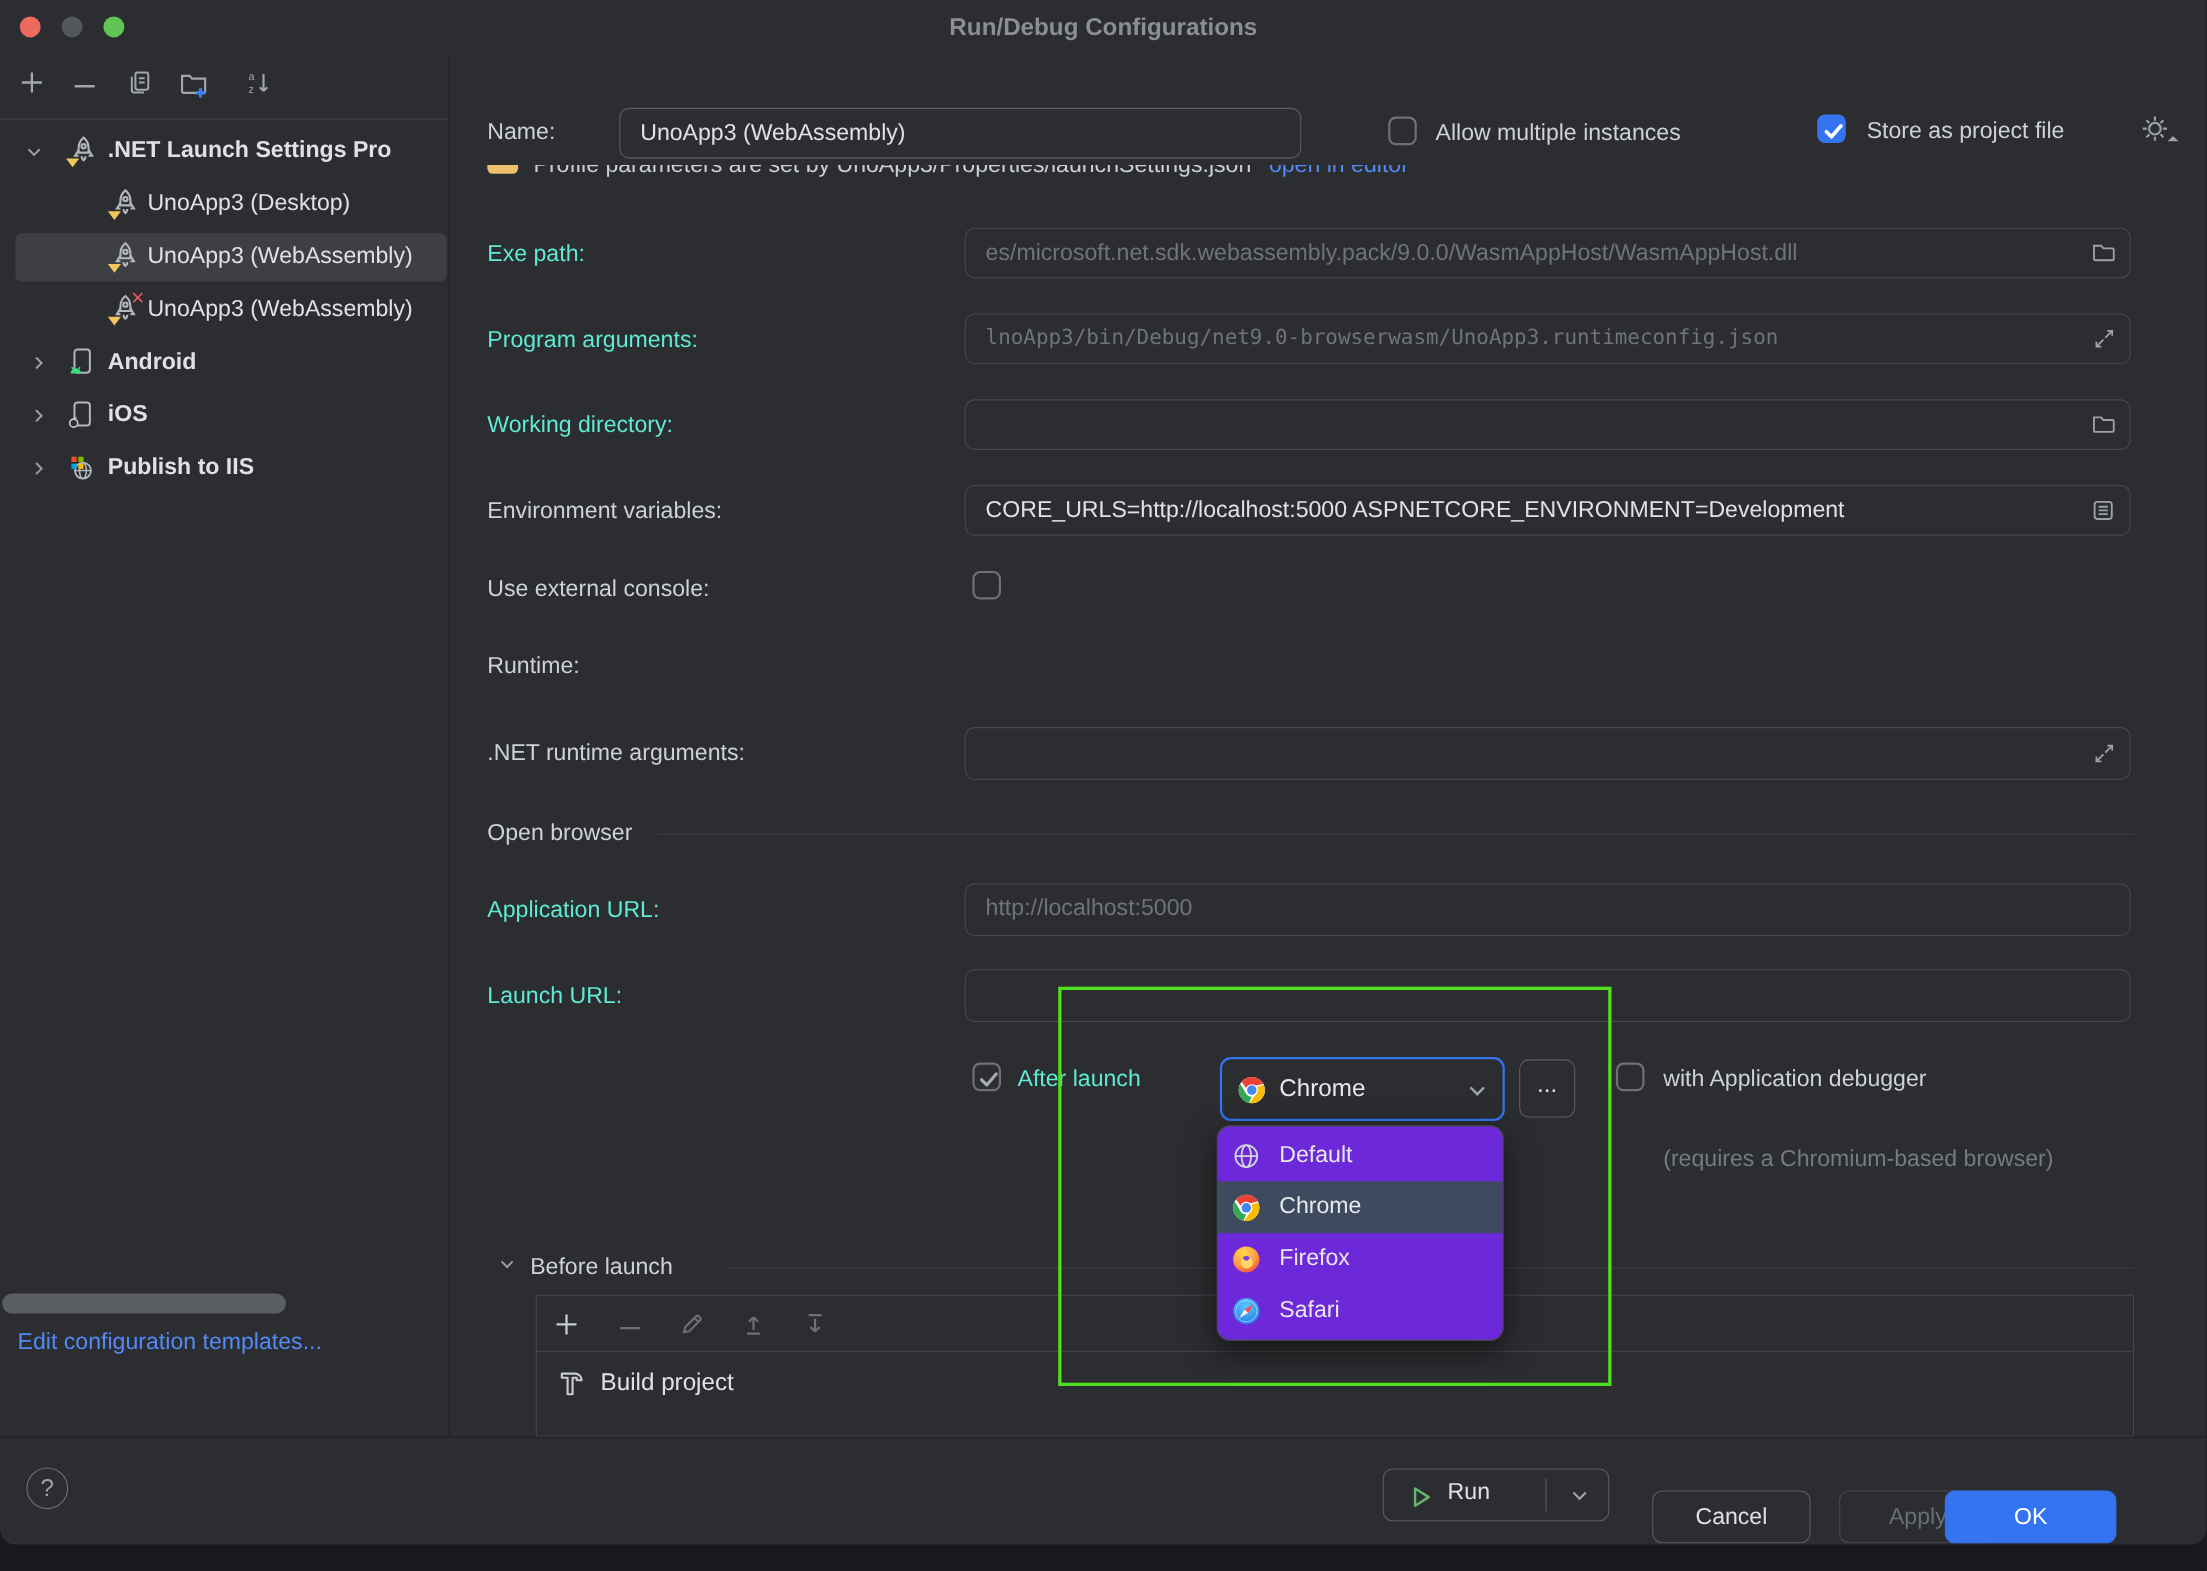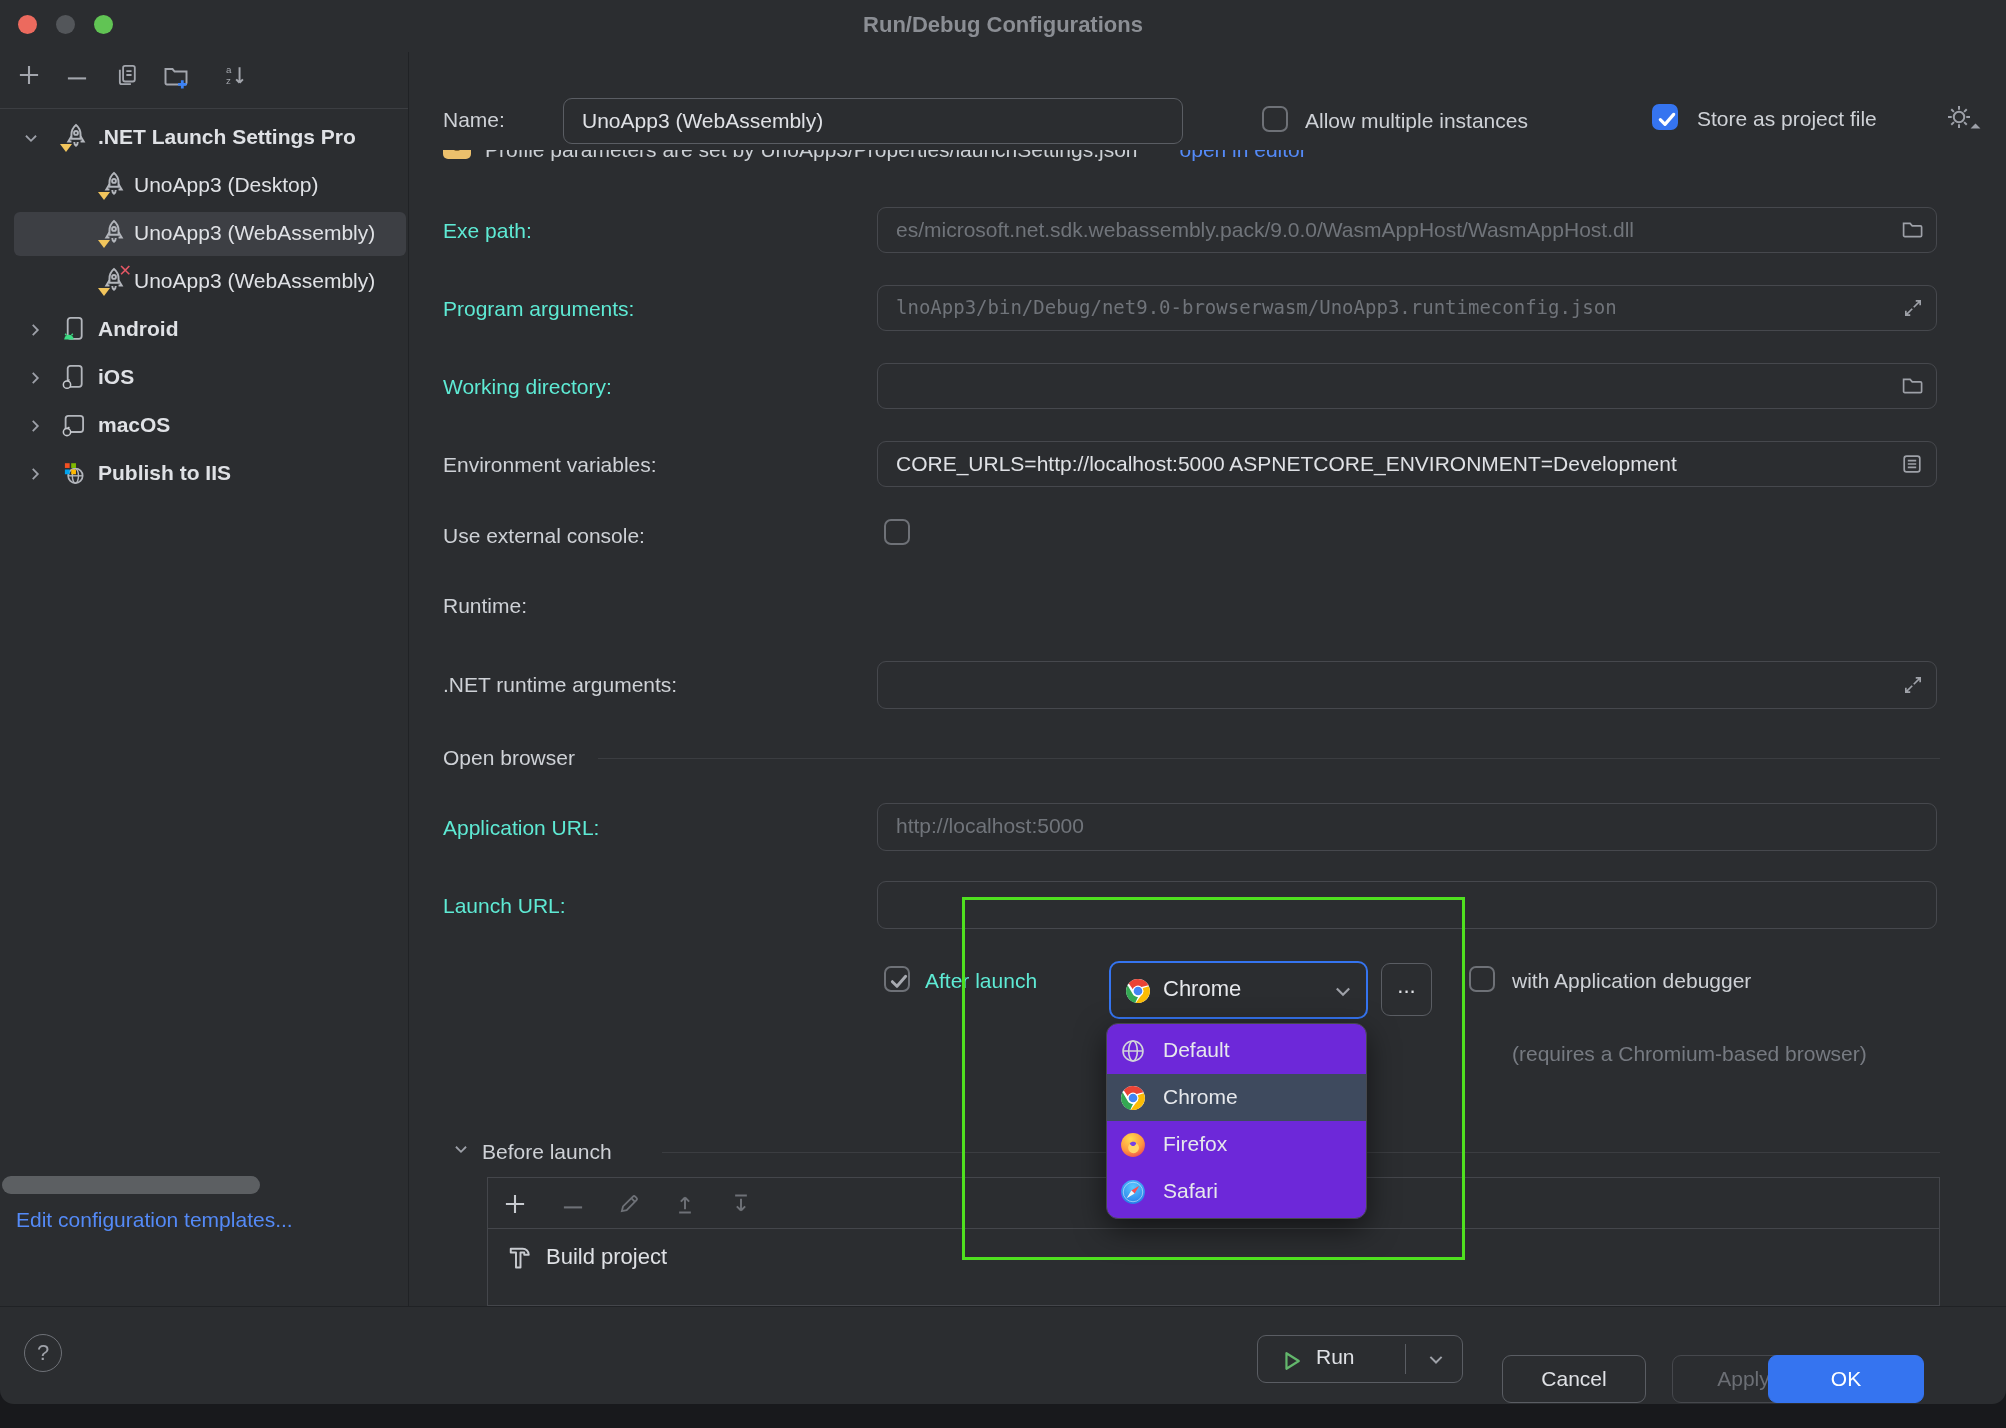--- a/index.html
+++ b/index.html
@@ -85,21 +85,21 @@
   .run-btn .play{position:absolute;left:20px;top:12px;}
   .run-btn .rlabel{position:absolute;left:58px;top:9px;font-size:21px;color:#dfe1e5;}
   .run-btn .rsep{position:absolute;right:56px;top:8px;bottom:8px;width:1px;background:#5a5d63;}
   .run-btn .rchev{position:absolute;right:16px;top:14px;color:#9ea1a8;}
   
   .warn-clip{position:absolute;left:430px;top:150px;right:20px;height:34px;overflow:hidden;}
   .warn-row{position:absolute;left:13px;top:-12px;white-space:nowrap;font-size:21px;color:#ccd0d5;}
   .warn-icon{display:inline-block;vertical-align:-2px;width:28px;height:19px;background:#ecc06c;
     border-radius:5px;margin-right:14px;position:relative;}
   .warn-icon::after{content:"";position:absolute;left:11px;top:5px;width:6px;height:6px;border-radius:2px;background:#8a6a2f;}
-  .warn-link{color:#548af7;margin-left:42px;}
+  .warn-link{color:#548af7;margin-left:16px;}
   .gear-tri{position:absolute;right:-5px;bottom:0;width:0;height:0;border-left:7px solid transparent;border-top:7px solid #9da0a8;transform:rotate(-45deg);}
   svg{display:block;}
 </style>
 </head>
 <body>
 
 <div class="dialog">
 
   <div class="traffic t-red"></div>
   <div class="traffic t-gray"></div>
@@ -221,35 +221,20 @@
         <span class="ticon" style="left:60px">
           <svg width="28" height="28" viewBox="0 0 20 20" fill="none">
               <rect x="5.5" y="2" width="10" height="15" rx="2" stroke="#b3b6bc" stroke-width="1.3"></rect>
               <circle cx="5" cy="15.5" r="2.6" fill="#2b2d30" stroke="#c6c9ce" stroke-width="1.1"></circle>
               <path d="M5.6 12.6c.4-.5 1-.5 1.2-.2" stroke="#c6c9ce" stroke-width="1"></path>
             </svg>
           </span>
         <span class="txt" style="left:98px">iOS</span>
       </div>
 
-      <div class="trow bold">
-        <span class="chev" style="left:26px">
-          <svg width="18" height="18" viewBox="0 0 16 16" stroke="currentColor" stroke-width="1.6" fill="none">
-              <polyline points="6,3.5 10.5,8 6,12.5"></polyline>
-            </svg>
-          </span>
-        <span class="ticon" style="left:60px">
-          <svg width="28" height="28" viewBox="0 0 20 20" fill="none">
-              <rect x="4" y="3.5" width="12.5" height="11.5" rx="2" stroke="#b3b6bc" stroke-width="1.3"></rect>
-              <circle cx="5" cy="15" r="2.6" fill="#2b2d30" stroke="#c6c9ce" stroke-width="1.1"></circle>
-              <path d="M5.6 12.1c.4-.5 1-.5 1.2-.2" stroke="#c6c9ce" stroke-width="1"></path>
-            </svg>
-          </span>
-        <span class="txt" style="left:98px">macOS</span>
-      </div>
 
       <div class="trow bold">
         <span class="chev" style="left:26px">
           <svg width="18" height="18" viewBox="0 0 16 16" stroke="currentColor" stroke-width="1.6" fill="none">
               <polyline points="6,3.5 10.5,8 6,12.5"></polyline>
             </svg>
           </span>
         <span class="ticon" style="left:60px">
           <svg width="28" height="28" viewBox="0 0 20 20" fill="none">
               <circle cx="11" cy="12" r="5.2" stroke="#b3b6bc" stroke-width="1.2"></circle>

